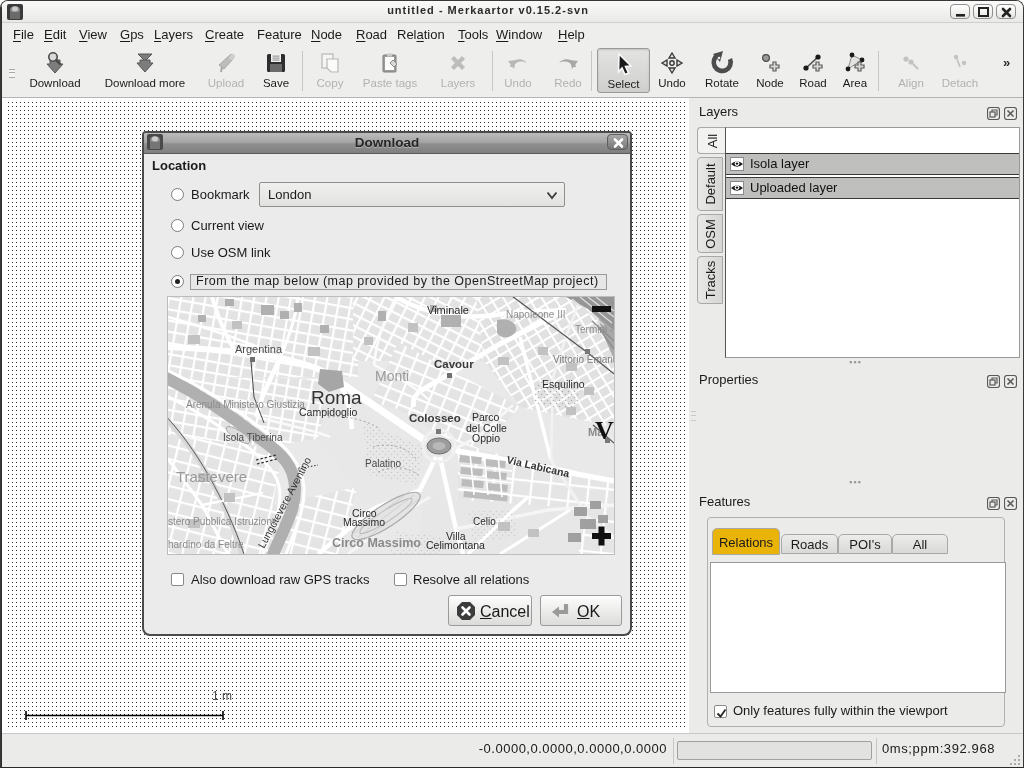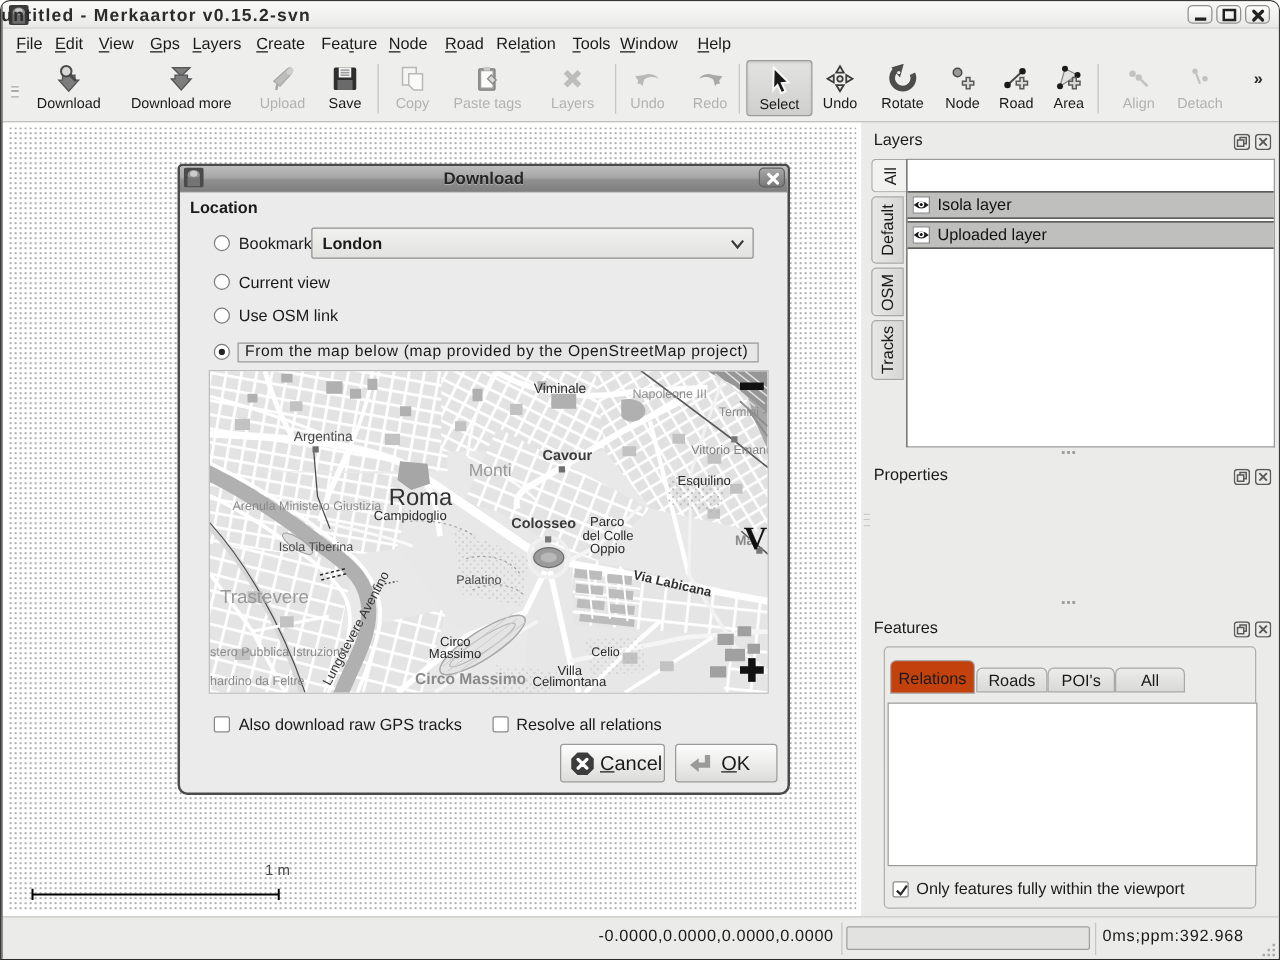--- a/index.html
+++ b/index.html
@@ -2,22 +2,22 @@
 <html><head>
 <meta charset="utf-8">
 <style>
 * { margin:0; padding:0; box-sizing:border-box; }
 html,body { width:1024px; height:768px; background:#fff; font-family:"Liberation Sans",sans-serif; }
 #win { position:absolute; left:0; top:0; width:1024px; height:768px; background:#ebebe9;
   border:1px solid #383838; border-bottom:1px solid #2a2a2a; border-radius:8px 8px 0 0; overflow:hidden; }
 
 #titlebar { position:absolute; left:0; top:0; width:1022px; height:22px;
   background:linear-gradient(#fafaf8,#e9e9e7); border-bottom:1px solid #d0d0ce; }
-#titlebar .title { position:absolute; left:0; right:48px; top:3px; 
-  font-size:14px; font-weight:bold; color:#2b2b2b; letter-spacing:1px; }
+#titlebar .title { position:absolute; left:0; right:48px; top:3px; text-align:center;
+  font-size:11px; font-weight:bold; color:#2b2b2b; letter-spacing:1px; }
 #appicon { position:absolute; left:6px; top:3px; width:16px; height:16px; }
 .winbtn { position:absolute; top:3px; width:20px; height:15px; border:1px solid #8f8f8f; border-radius:4px;
   background:linear-gradient(#ffffff,#e6e6e4); }
 .winbtn svg { position:absolute; left:0; top:0; }
 
 #menubar { position:absolute; left:0; top:22px; width:1022px; height:22px; background:#eeeeec; }
 #menubar span { position:absolute; top:4px; font-size:13px; color:#1a1a1a; }
 #menubar u { text-decoration:underline; text-underline-offset:2px; }
 
 #toolbar { position:absolute; left:0; top:44px; width:1022px; height:53px; background:#eeeeec;
@@ -45,21 +45,21 @@
 .vtab.active { background:#f2f2f0; width:28px; border-right:none; }
 .vtab span { position:absolute; left:50%; top:50%; transform:translate(-50%,-50%) rotate(-90deg); font-size:13px; color:#1a1a1a; white-space:nowrap; }
 #layerlist { position:absolute; left:36px; top:29px; width:295px; height:231px; background:#fff; border:1px solid #999; border-left:1px solid #555; }
 .lrow { position:absolute; left:0; width:100%; font-size:13px; color:#111; }
 .lrow .cb { position:absolute; left:4px; top:4px; width:14px; height:14px; }
 .lrow .tx { position:absolute; left:24px; top:3px; }
 
 #featframe { position:absolute; left:18px; top:419px; width:298px; height:210px; border:1px solid #b0b0ae; border-radius:4px; background:#ebebe9; }
 .ftab { position:absolute; font-size:13px; color:#1a1a1a; text-align:center; border:1px solid #a8a8a6; border-radius:5px 5px 0 0;
   background:linear-gradient(#ececea,#d9d9d7); }
-.ftab.active { background:#c2410c; }
+.ftab.active { background:#eab308; }
 
 .cbox { position:absolute; width:13px; height:13px; background:#fff; border:1px solid #8a8a88; border-radius:2px; }
 .cblabel { position:absolute; font-size:13px; color:#1a1a1a; white-space:nowrap; }
 
 #statusbar { position:absolute; left:0; top:732px; width:1022px; height:35px; background:#ebebe9; border-top:1px solid #c8c8c6; }
 #statusbar .coords { position:absolute; right:356px; top:7px; font-size:13px; color:#1a1a1a; letter-spacing:0.5px; }
 #statusbar .pbar { position:absolute; left:676px; top:7px; width:195px; height:19px; background:#e2e2e0; border:1px solid #a0a0a0; border-radius:2px; }
 #statusbar .ppm { position:absolute; left:881px; top:7px; font-size:13px; color:#1a1a1a; letter-spacing:0.6px; }
 .ssep { position:absolute; top:4px; width:1px; height:26px; background:#c6c6c4; }
 
@@ -69,21 +69,21 @@
   background:linear-gradient(#bcbcbc 0%,#a6a6a6 45%,#8f8f8f 55%,#7f7f7f 100%); border-bottom:1px solid #5a5a5a; }
 #dlgtitle .t { position:absolute; width:100%; top:2px; text-align:center; font-size:13.5px; font-weight:bold; color:#262626;
   text-shadow:0 1px 0 rgba(255,255,255,0.35); }
 #dlgclose { position:absolute; right:2px; top:1px; width:21px; height:16px; border:1px solid #5f5f5f; border-radius:4px;
   background:linear-gradient(#a9a9a9,#787878); }
 #dlgclose svg { position:absolute; left:4px; top:2px; }
 #dlgicon { position:absolute; left:3px; top:1px; width:16px; height:16px; }
 .dlabel { position:absolute; font-size:13px; color:#1a1a1a; white-space:nowrap; }
 .radio { position:absolute; width:13px; height:13px; border:1px solid #7c7c7a; border-radius:50%; background:#fff; }
 .radio.sel::after { content:""; position:absolute; left:3px; top:3px; width:5px; height:5px; border-radius:50%; background:#222; }
-#combo { position:absolute; left:105px; top:49px; width:354px; height:25px; background:linear-gradient(#f0f0ee,#e2e2e0); border:1px solid #8f8f8d; border-radius:2px;font-weight:bold; }
+#combo { position:absolute; left:115px; top:49px; width:306px; height:25px; background:linear-gradient(#f0f0ee,#e2e2e0); border:1px solid #8f8f8d; border-radius:2px; }
 #combo .val { position:absolute; left:8px; top:4px; font-size:13px; color:#1a1a1a; }
 #fromframe { position:absolute; left:46px; top:141px; width:417px; height:16px; border:1px solid #9a9a98; background:#e7e7e7;padding-left:48px; }
 #fromframe span { position:absolute; left:5px; top:0px; font-size:12.5px; line-height:13px; letter-spacing:0.5px; color:#1a1a1a; white-space:nowrap; }
 #dlgmap { position:absolute; left:24px; top:164px; width:446px; height:257px; background:#e9e9e9; }
 .dbtn { position:absolute; top:462px; height:31px; border:1px solid #9a9a98; border-radius:3px;
   background:linear-gradient(#fdfdfd,#dcdcda); font-size:16px; color:#1a1a1a;text-decoration:underline; }
 </style>
 </head>
 <body>
 <div id="win">

